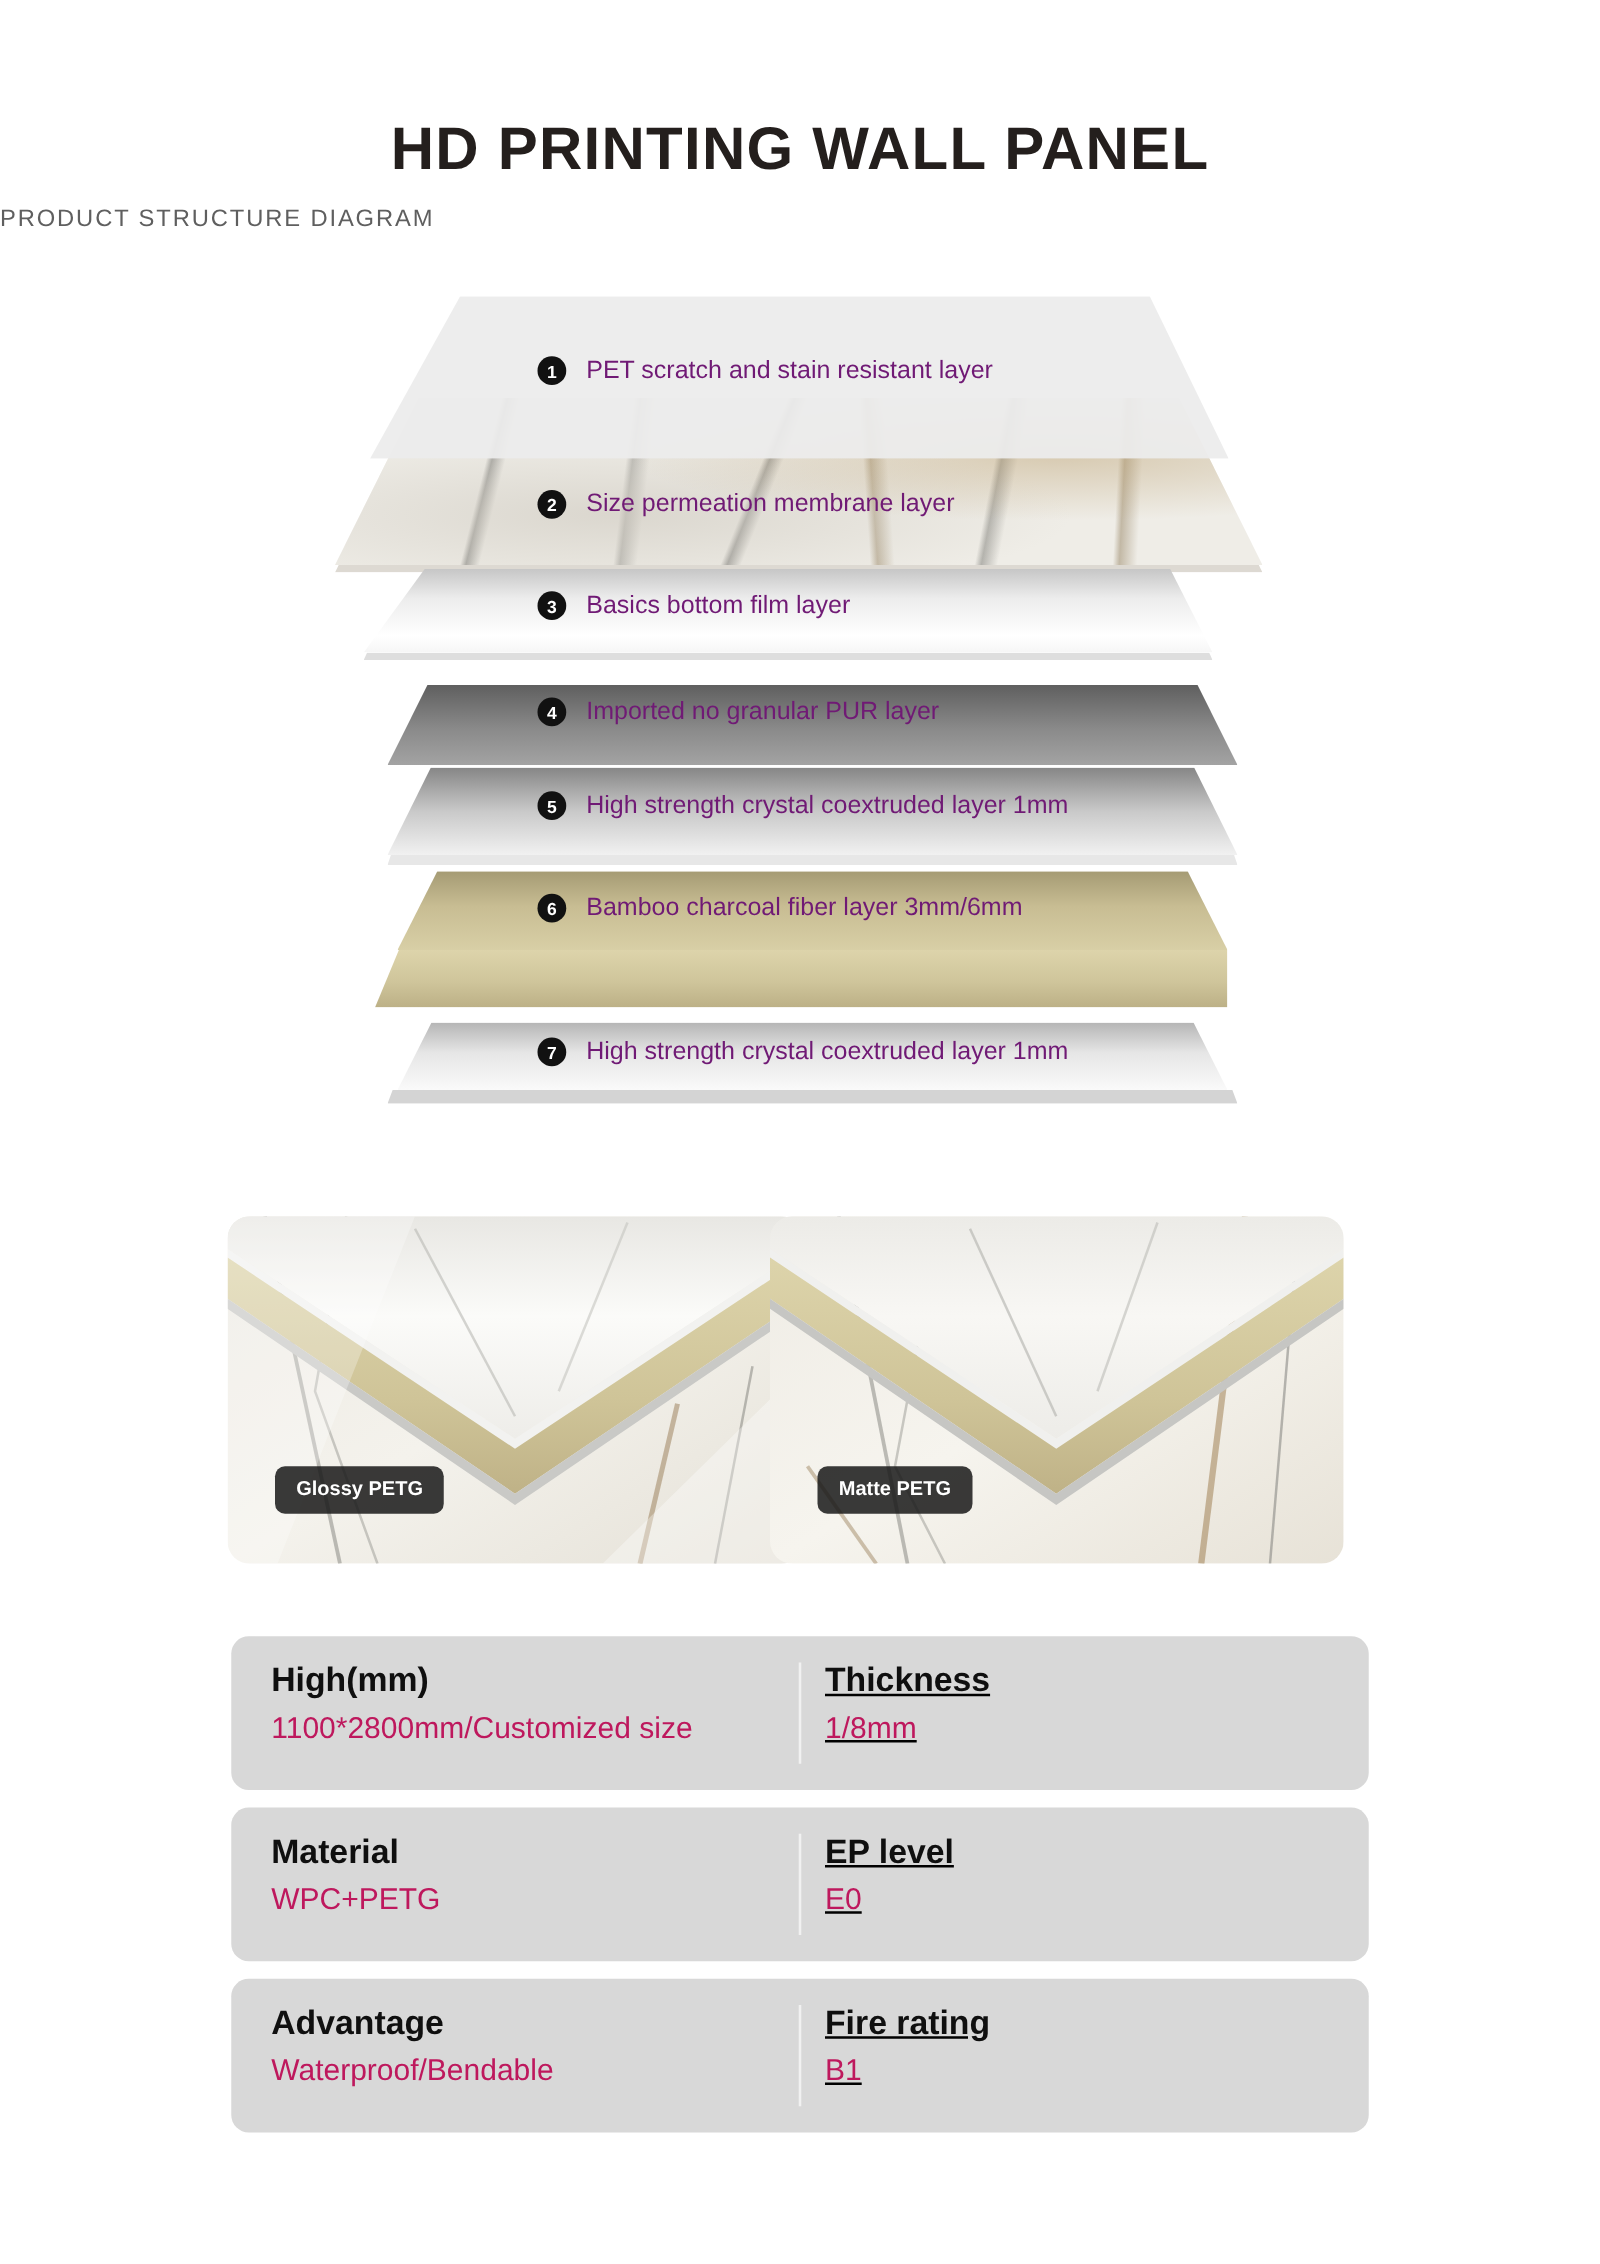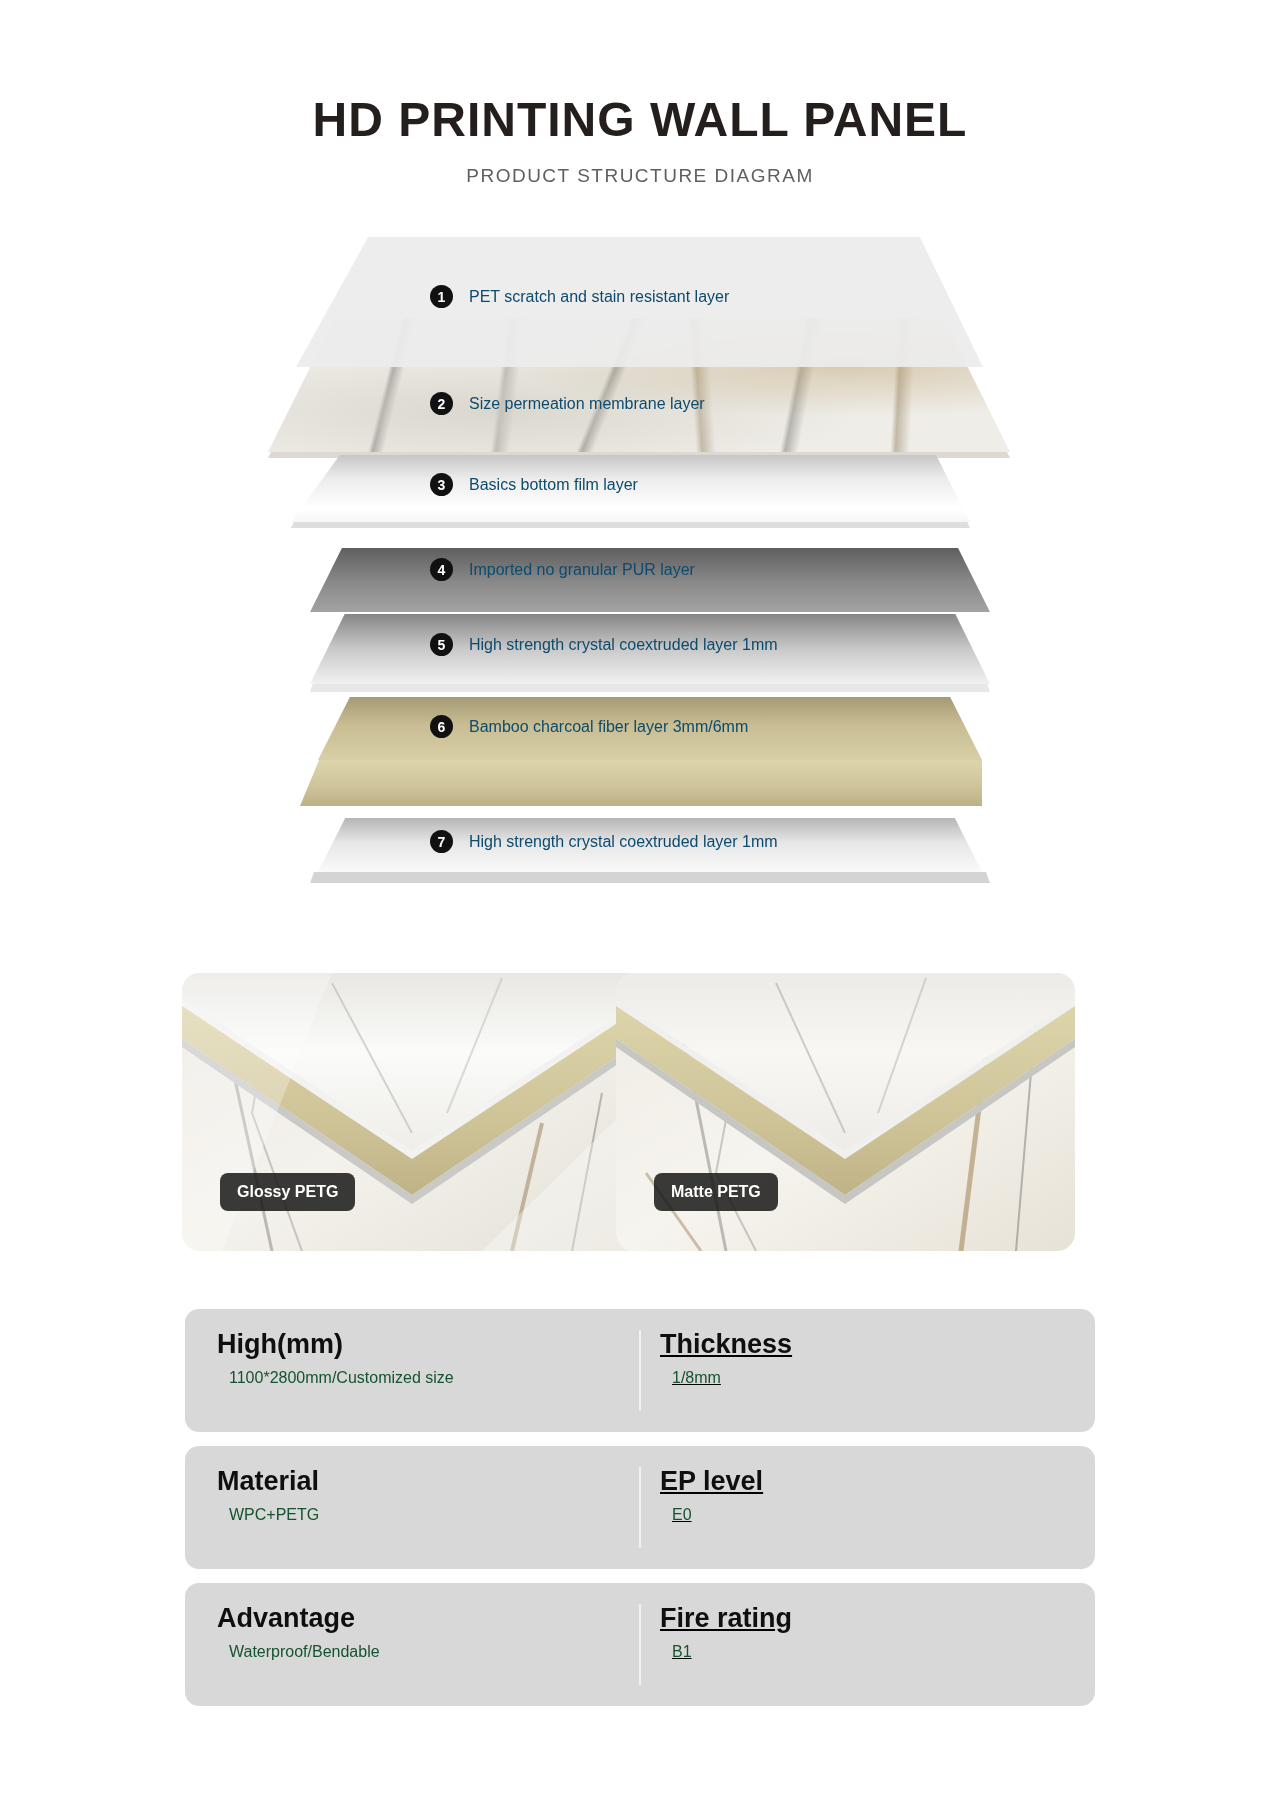--- a/index.html
+++ b/index.html
@@ -2,21 +2,21 @@
 <html><head>
 <meta charset="utf-8">
 <style>
   html,body{margin:0;padding:0;background:#ffffff;}
   .page{position:relative;width:1280px;height:1811px;background:#ffffff;overflow:hidden;
         font-family:"Liberation Sans", sans-serif;}
 
   
   .title{position:absolute;top:92px;left:0;width:1280px;text-align:center;
          font-size:48px;font-weight:800;letter-spacing:1px;color:#241f1d;}
-  .subtitle{position:absolute;top:165px;left:0;width:1280px;text-align:center;
+  .subtitle{position:absolute;top:165px;left:0;width:1280px;text-align:left;
             font-size:19px;font-weight:400;letter-spacing:1.5px;color:#5f5f5f;}
 
   
   .layer{position:absolute;}
   .marble{
     background-color:#efede7;
     background-image:
       radial-gradient(ellipse at 78% 35%, rgba(187,160,112,0.45), transparent 42%),
       radial-gradient(ellipse at 30% 70%, rgba(205,200,190,0.6), transparent 50%),
       linear-gradient(104deg, transparent 17.2%, rgba(110,110,106,0.55) 17.8%, transparent 19.2%),
@@ -55,40 +55,40 @@
   .l7{left:318px;top:818px;width:664px;height:54px;
       clip-path:polygon(4.1% 0,95.9% 0,100% 100%,0 100%);
       background:linear-gradient(180deg,#b5b5b5 0%,#e6e6e6 45%,#fafafa 100%);}
   .l7edge{left:310px;top:872px;width:680px;height:11px;background:#d4d4d4;
       clip-path:polygon(0.6% 0,99.4% 0,100% 100%,0 100%);}
 
   .layer-label{position:absolute;left:430px;display:flex;align-items:center;gap:16px;}
   .num-badge{width:23px;height:23px;border-radius:50%;background:#111111;color:#ffffff;
              font-size:14px;font-weight:700;display:flex;align-items:center;justify-content:center;
              flex:0 0 auto;}
-  .layer-text{font-size:16px;color:#0c4a6e;white-space:nowrap;text-align:right;}
+  .layer-text{font-size:20px;color:#701a75;white-space:nowrap;text-align:right;}
 
   
   .sample{position:absolute;top:973px;height:278px;border-radius:18px;overflow:hidden;}
   .sample.s1{left:182px;width:461px;}
   .sample.s2{left:616px;width:459px;}
   .sample svg{display:block;width:100%;height:100%;}
   .badge{position:absolute;left:38px;bottom:40px;background:rgba(24,24,24,0.85);
          color:#ffffff;font-size:16px;font-weight:700;padding:10px 17px;border-radius:8px;
          white-space:nowrap;}
 
   
   .spec-card{position:absolute;left:185px;width:910px;height:123px;background:#d8d8d8;
              border-radius:14px;}
   .spec-card.r1{top:1309px;} .spec-card.r2{top:1446px;} .spec-card.r3{top:1583px;}
   .spec-col{position:absolute;top:0;height:100%;}
   .spec-col.left{left:32px;width:400px;}
   .spec-col.right{left:475px;width:400px;text-decoration:underline;}
   .spec-label{margin-top:20px;font-size:27px;font-weight:700;color:#0f0f0f;}
-  .spec-value{margin-top:9px;font-size:16px;font-weight:400;color:#14532d;margin-left:12px;}
+  .spec-value{margin-top:9px;font-size:24px;font-weight:400;color:#be185d;}
   .spec-divider{position:absolute;left:454px;top:21px;width:2px;height:81px;background:#f1f1f1;}
 </style>
 </head>
 <body>
 
 <div class="page">
 
   <div class="title">HD PRINTING WALL PANEL</div>
   <div class="subtitle">PRODUCT STRUCTURE DIAGRAM</div>
 

